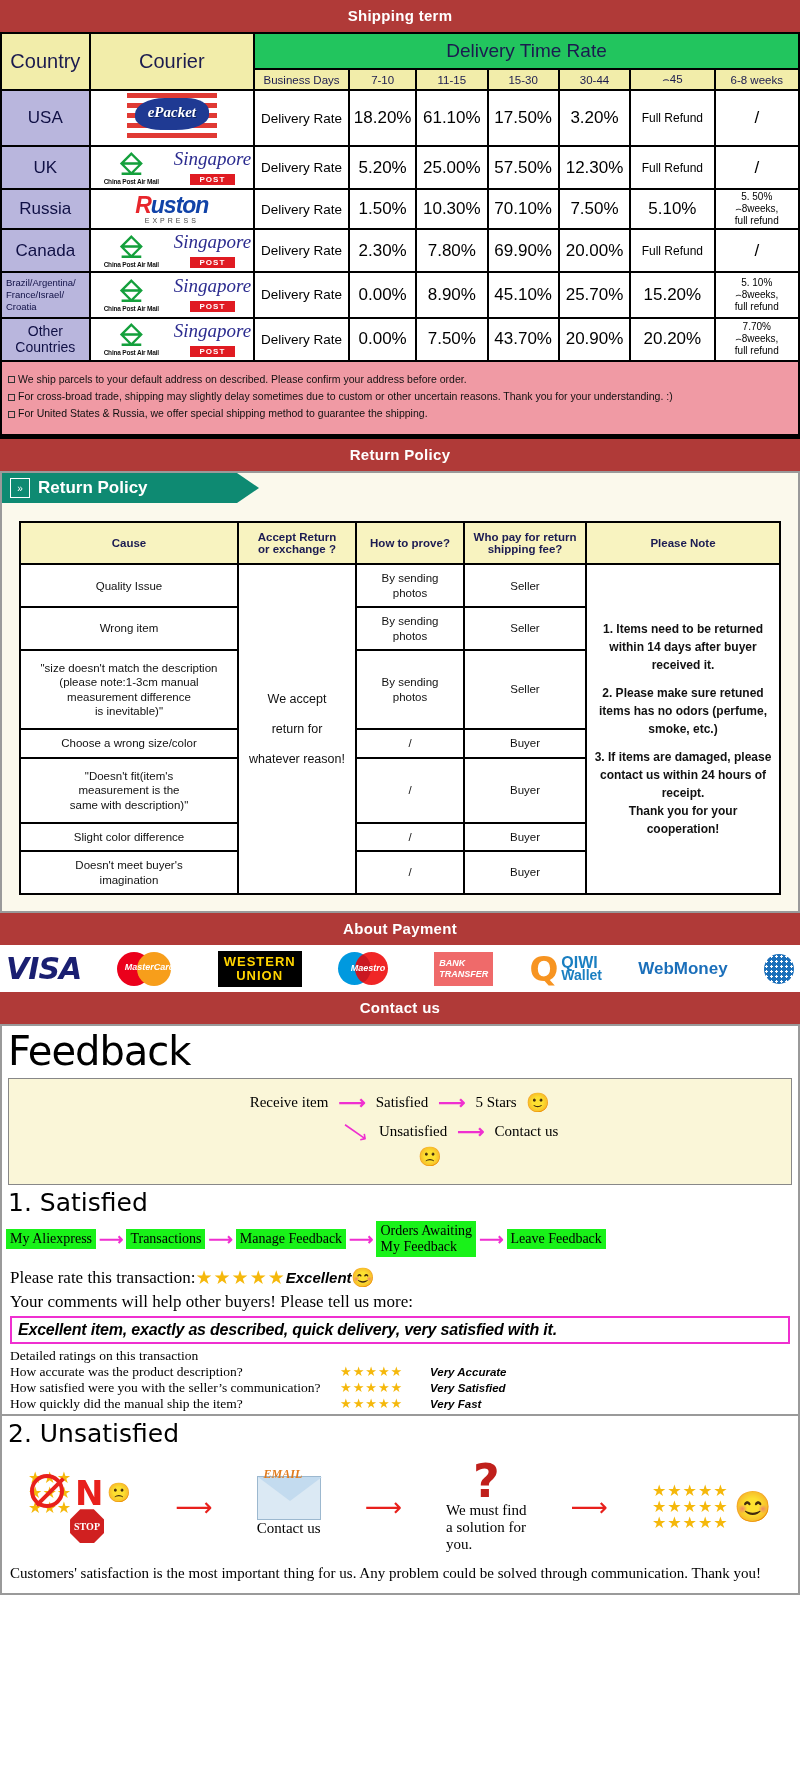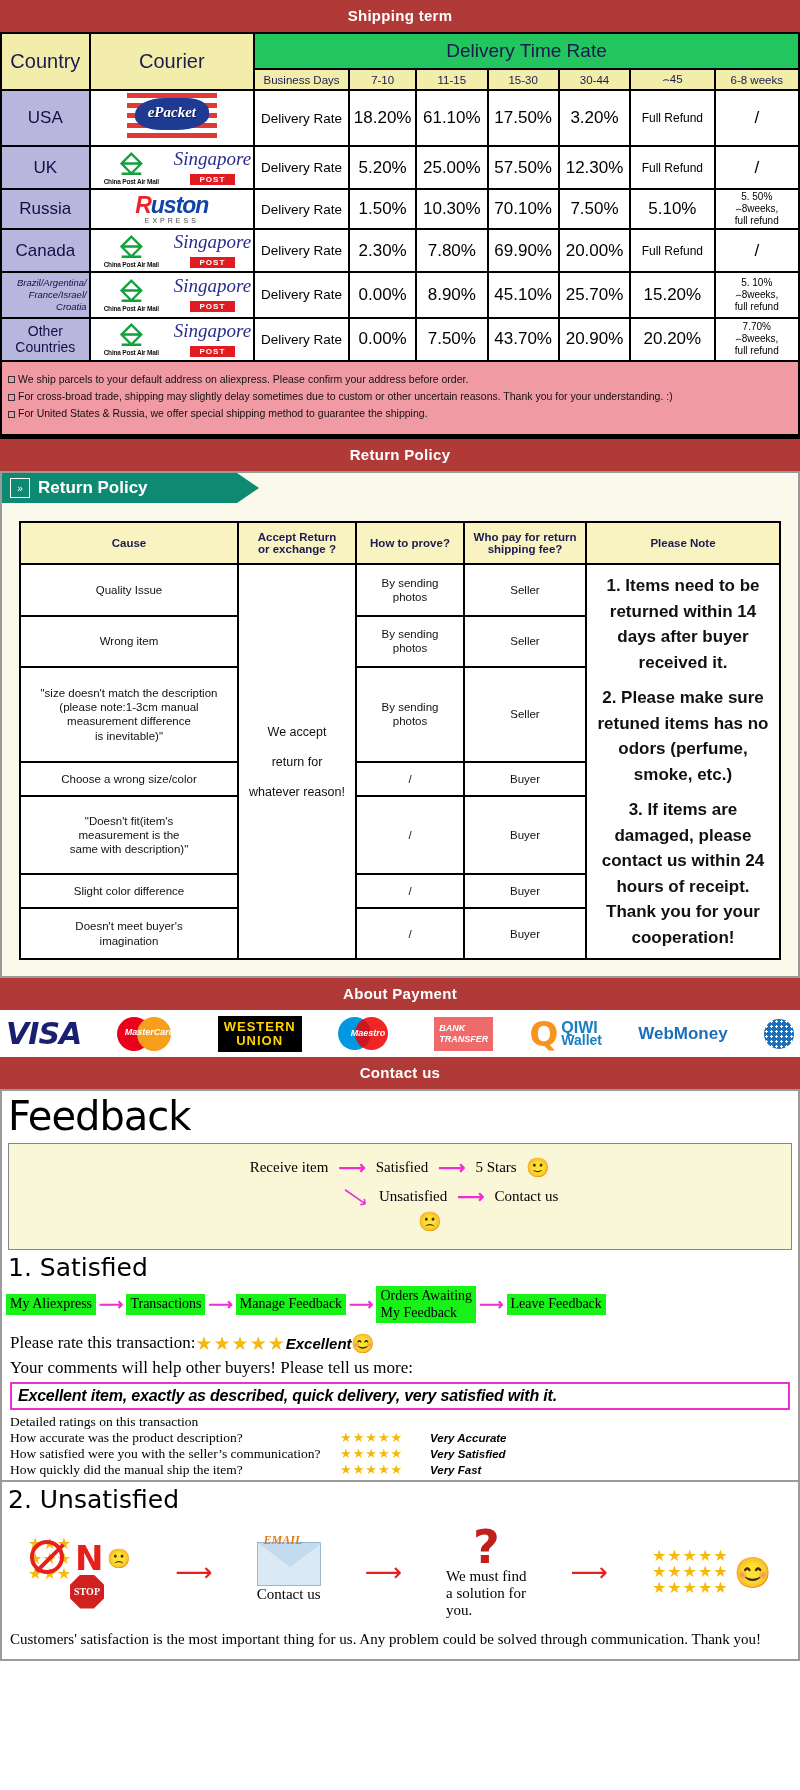--- a/index.html
+++ b/index.html
@@ -29,21 +29,21 @@
   table.ship td, table.ship th {
     border:2px solid #000;
     text-align:center;
     vertical-align:middle;
     font-family:"Liberation Sans", sans-serif;
   }
   .hd-yellow { background:#f2edaa; font-size:20px; color:#1b1b4f; font-weight:normal; }
   .hd-sub { background:#f2edaa; font-size:11.5px; color:#1b1b4f; font-weight:normal; padding:3px 1px; }
   .hd-big { background:#22c55e; font-size:19px; color:#1b1b4f; padding:6px 0; }
   .ctry { background:#b9b6dd; font-size:17px; color:#101045; padding:4px 2px; }
-  .ctry.small { font-size:9.5px; text-align:right; padding-left:4px; line-height:1.25;font-style:italic; }
+  .ctry.small { font-size:9.5px; text-align:left; padding-left:4px; line-height:1.25; }
   .ctry.med { font-size:14px; }
   .rate-lbl { font-size:13.5px; }
   .pct { font-size:17px; }
   .pct.small { font-size:12px; }
   .wk { font-size:10px; line-height:1.2; }
   .courier-cell { background:#fff; padding:2px 0; }
 
   
   .logo-row { display:flex; align-items:center; justify-content:center; gap:0; }
   .epacket {
@@ -107,21 +107,21 @@
   }
   table.rp { width:760px; margin:18px auto 0 auto; border-collapse:collapse; table-layout:fixed; background:#fff; }
   table.rp td, table.rp th {
     border:2px solid #000; text-align:center; vertical-align:middle;
     font-family:"Liberation Sans", sans-serif;
   }
   .rp-hd { background:#f8f3c0; color:#1b1b52; font-weight:bold; font-size:11.5px; padding:8px 3px; }
   .rp-cell { font-size:11.5px; color:#111; padding:6px 3px; line-height:1.25; }
   .rp-cell.tall { padding:10px 3px; }
   .rp-accept { font-size:12.5px; line-height:2.4; color:#111;border-radius:31px; }
-  .rp-note { text-align:left; font-size:17px; font-weight:bold; line-height:1.5; padding:8px 6px; color:#111; }
+  .rp-note { text-align:left; font-size:12px; font-weight:bold; line-height:1.5; padding:8px 6px; color:#111; }
   .rp-note p { margin:0 0 10px 0; }
   .rp-note p:last-child { margin-bottom:0; }
 
   
   .pay-strip {
     background:#fff; display:flex; align-items:center; justify-content:space-between;
     padding:4px 6px; gap:4px; height:47px;
   }
   .pay-logo { display:flex; align-items:center; justify-content:center; height:40px; }
   .visa { font-family:"DejaVu Sans", sans-serif; font-style:italic; font-weight:bold; font-size:30px; color:#1a1f71; letter-spacing:-1px; }
@@ -366,21 +366,21 @@
     <td class="pct">20.90%</td>
     <td class="pct">20.20%</td>
     <td class="wk" style="white-space:pre-line">7.70%
 ⌢8weeks,
 full refund</td>
   </tr>
 </tbody>
     </table>
 
 <div class="notes">
-  <div><span class="sq"></span><span>We ship parcels to your default address on aliexpress. Please confirm your address before order.</span></div>
+  <div><span class="sq"></span><span>We ship parcels to your default address on described. Please confirm your address before order.</span></div>
   <div><span class="sq"></span><span>For cross-broad trade, shipping may slightly delay sometimes due to custom or other uncertain reasons. Thank you for your understanding. :)</span></div>
   <div><span class="sq"></span><span>For United States &amp; Russia, we offer special shipping method to guarantee the shipping.</span></div>
 </div>
 </div>
 
 <div class="banner">Return Policy</div>
 
 <div class="rp-body">
   <div class="rp-tab-row">
     <div class="rp-tab">

